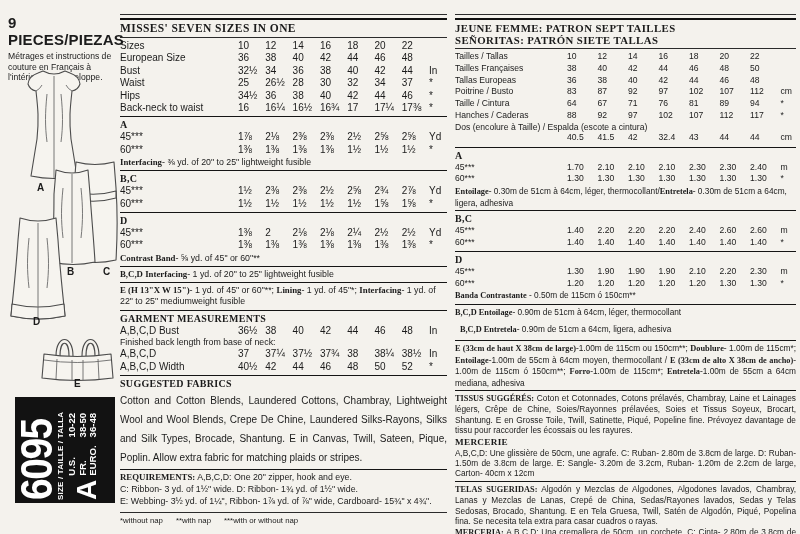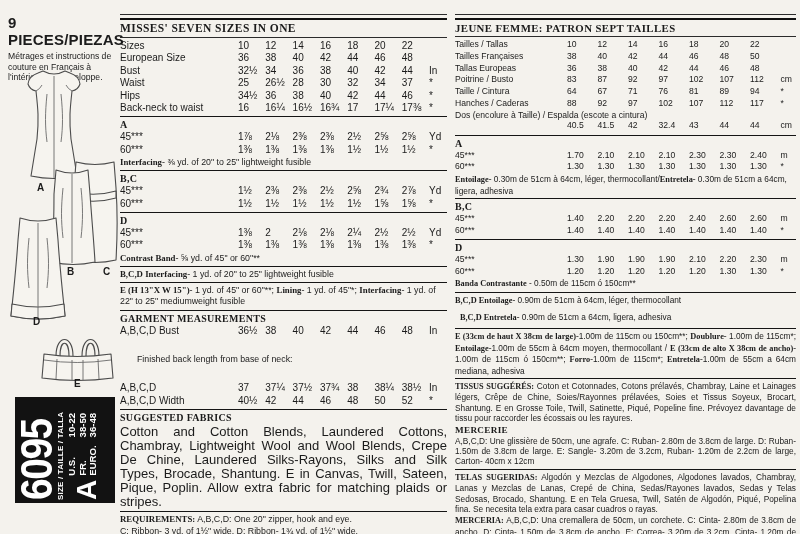--- a/index.html
+++ b/index.html
@@ -25,21 +25,21 @@
   .t-mid .trow{font-size:10px;line-height:12.4px;}
   .t-mid .tlbl{flex:0 0 118px;}
   .t-mid .tv{flex:0 0 27.3px;}
   .t-mid .tu{flex:0 0 14px;}
   .t-right .trow{font-size:8.6px;line-height:11.8px;}
   .t-right .tlbl{flex:0 0 112px;}
   .t-right .tv{flex:0 0 30.5px;}
   .t-right .tu{flex:1;}
   
   .note{font-size:8.8px;line-height:11px;margin:1px 0;}
-  .p{font-size:13px;line-height:14px;text-align:justify;margin:1px 0;}
+  .p{font-size:10px;line-height:19px;text-align:justify;margin:1px 0;}
   .col-right .note{font-size:8.3px;line-height:10.6px;}
   .col-right .p{font-size:8.3px;line-height:10.4px;}
   .foot{font-size:7.8px;margin-top:3px;display:flex;text-align:right;}
   .foot span{margin-right:13px;}
   
   .pieces-title{font-size:15px;font-weight:700;letter-spacing:.2px;}
   .pieces-note{font-size:8.6px;line-height:10.6px;margin-top:3px;}
   .sketch{position:absolute;}
   .view-label{position:absolute;font-size:10px;font-weight:700;}
   
@@ -318,21 +318,21 @@
           <span class="tv">36½</span>
           <span class="tv">38</span>
           <span class="tv">40</span>
           <span class="tv">42</span>
           <span class="tv">44</span>
           <span class="tv">46</span>
           <span class="tv">48</span>
           <span class="tu">In</span>
         </div>
       </div>
-    <div class="note" style="margin:17px;">Finished back length from base of neck:</div>
+    <div class="note" style="margin:0;">Finished back length from base of neck:</div>
     <div>
         <div class="trow">
           <span class="tlbl">A,B,C,D</span>
           <span class="tv">37</span>
           <span class="tv">37¼</span>
           <span class="tv">37½</span>
           <span class="tv">37¾</span>
           <span class="tv">38</span>
           <span class="tv">38¼</span>
           <span class="tv">38½</span>
@@ -365,20 +365,21 @@
       <span>*without nap</span>
       <span>**with nap</span>
       <span>***with or without nap</span>
     </div>
   </div>
 
   <div class="col col-right t-right">
     <div class="tophead">
         <div class="tophead-inner">
       <div class="title" style="font-size:10.8px;line-height:12px;">JEUNE FEMME: PATRON SEPT TAILLES</div>
+      <div class="title" style="font-size:10.8px;line-height:12px;">SEÑORITAS: PATRÓN SIETE TALLAS</div>
     </div>
       </div>
     <div class="rule"></div>
     <div>
         <div class="trow">
           <span class="tlbl">Tailles / Tallas</span>
           <span class="tv">10</span>
           <span class="tv">12</span>
           <span class="tv">14</span>
           <span class="tv">16</span>

